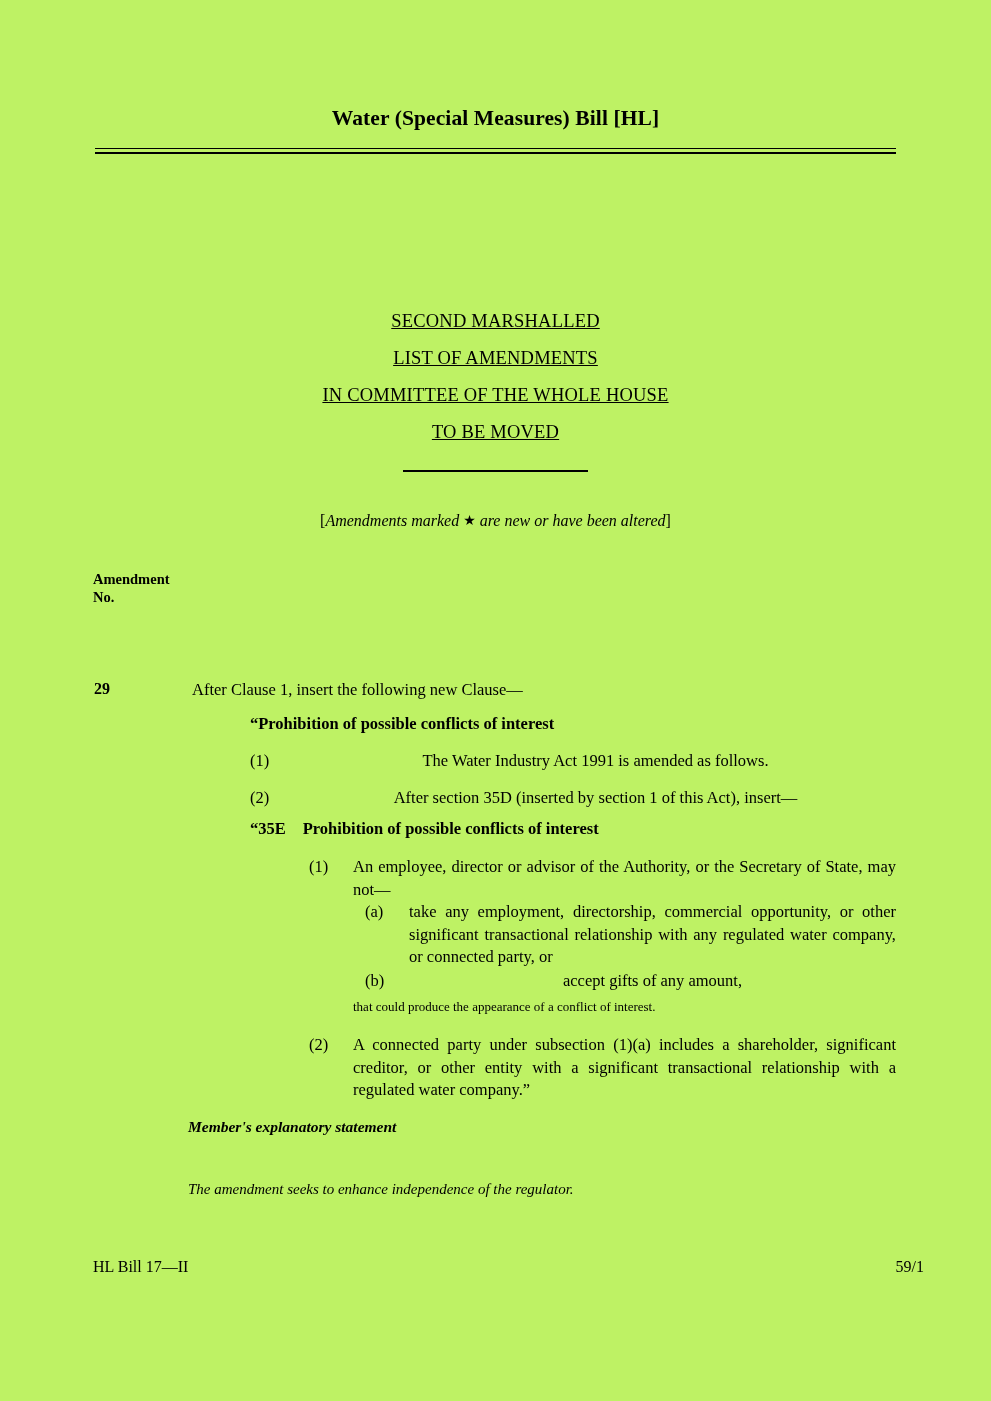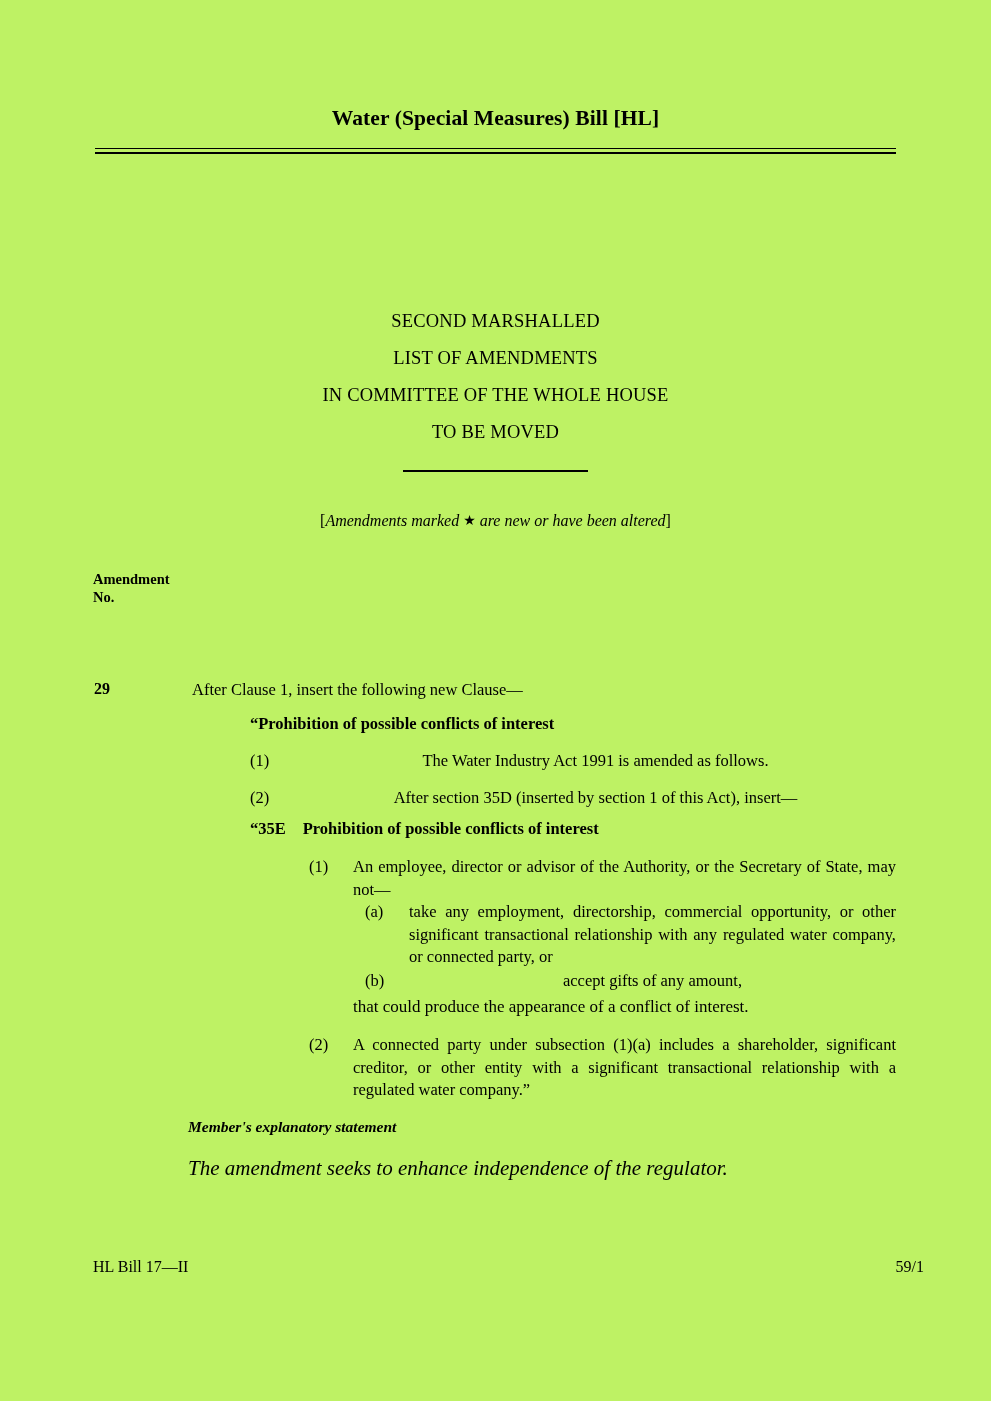--- a/index.html
+++ b/index.html
@@ -53,20 +53,21 @@
     top: 303px;
     left: 95px;
     width: 801px;
     text-align: center;
     font-size: 18.5px;
     line-height: 37px;
     letter-spacing: 0.2px;
   }
   .heading-block div {
     white-space: nowrap;
+    text-decoration: underline;
   }
 
   .short-rule {
     position: absolute;
     top: 470px;
     left: 403px;
     width: 185px;
     height: 1.5px;
     background: #000;
   }
@@ -202,39 +203,39 @@
     width: 531px;
   }
   .lvl3 .txt {
     margin-left: 44px;
   }
 
   .tail-line {
     position: absolute;
     left: 353px;
     width: 543px;
-    font-size: 17px;
+    font-size: 13px;
     line-height: 22.5px;
   }
 
   
   .explan-head {
     position: absolute;
     top: 1118px;
     left: 188px;
     font-size: 15.5px;
     font-weight: bold;
     font-style: italic;
   }
   .explan-text {
     position: absolute;
-    top: 1156px;
+    top: 1181px;
     left: 188px;
     width: 708px;
-    font-size: 21px;
+    font-size: 15px;
     font-style: italic;
   }
 
   
   .footer-left {
     position: absolute;
     top: 1258px;
     left: 93px;
     font-size: 16px;
   }

